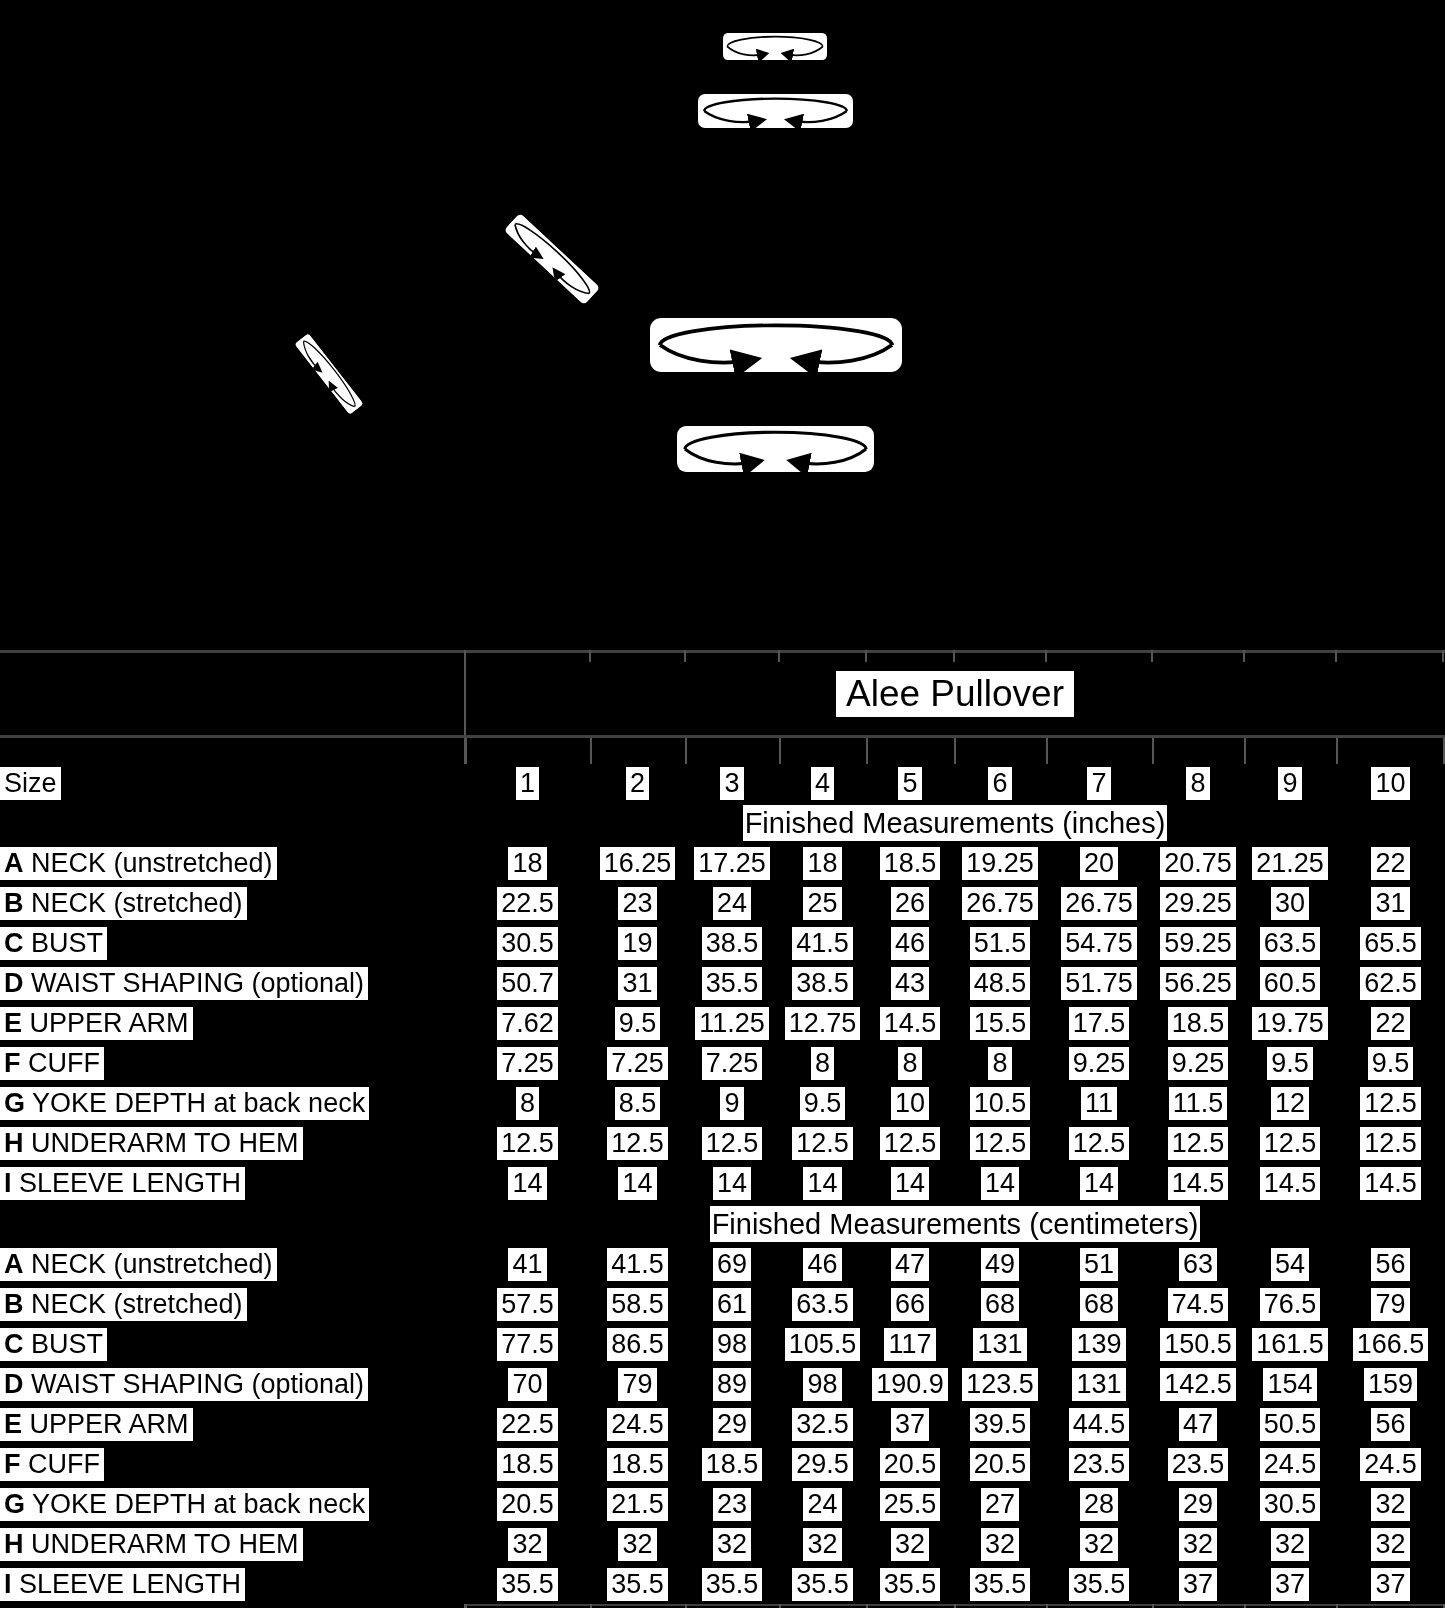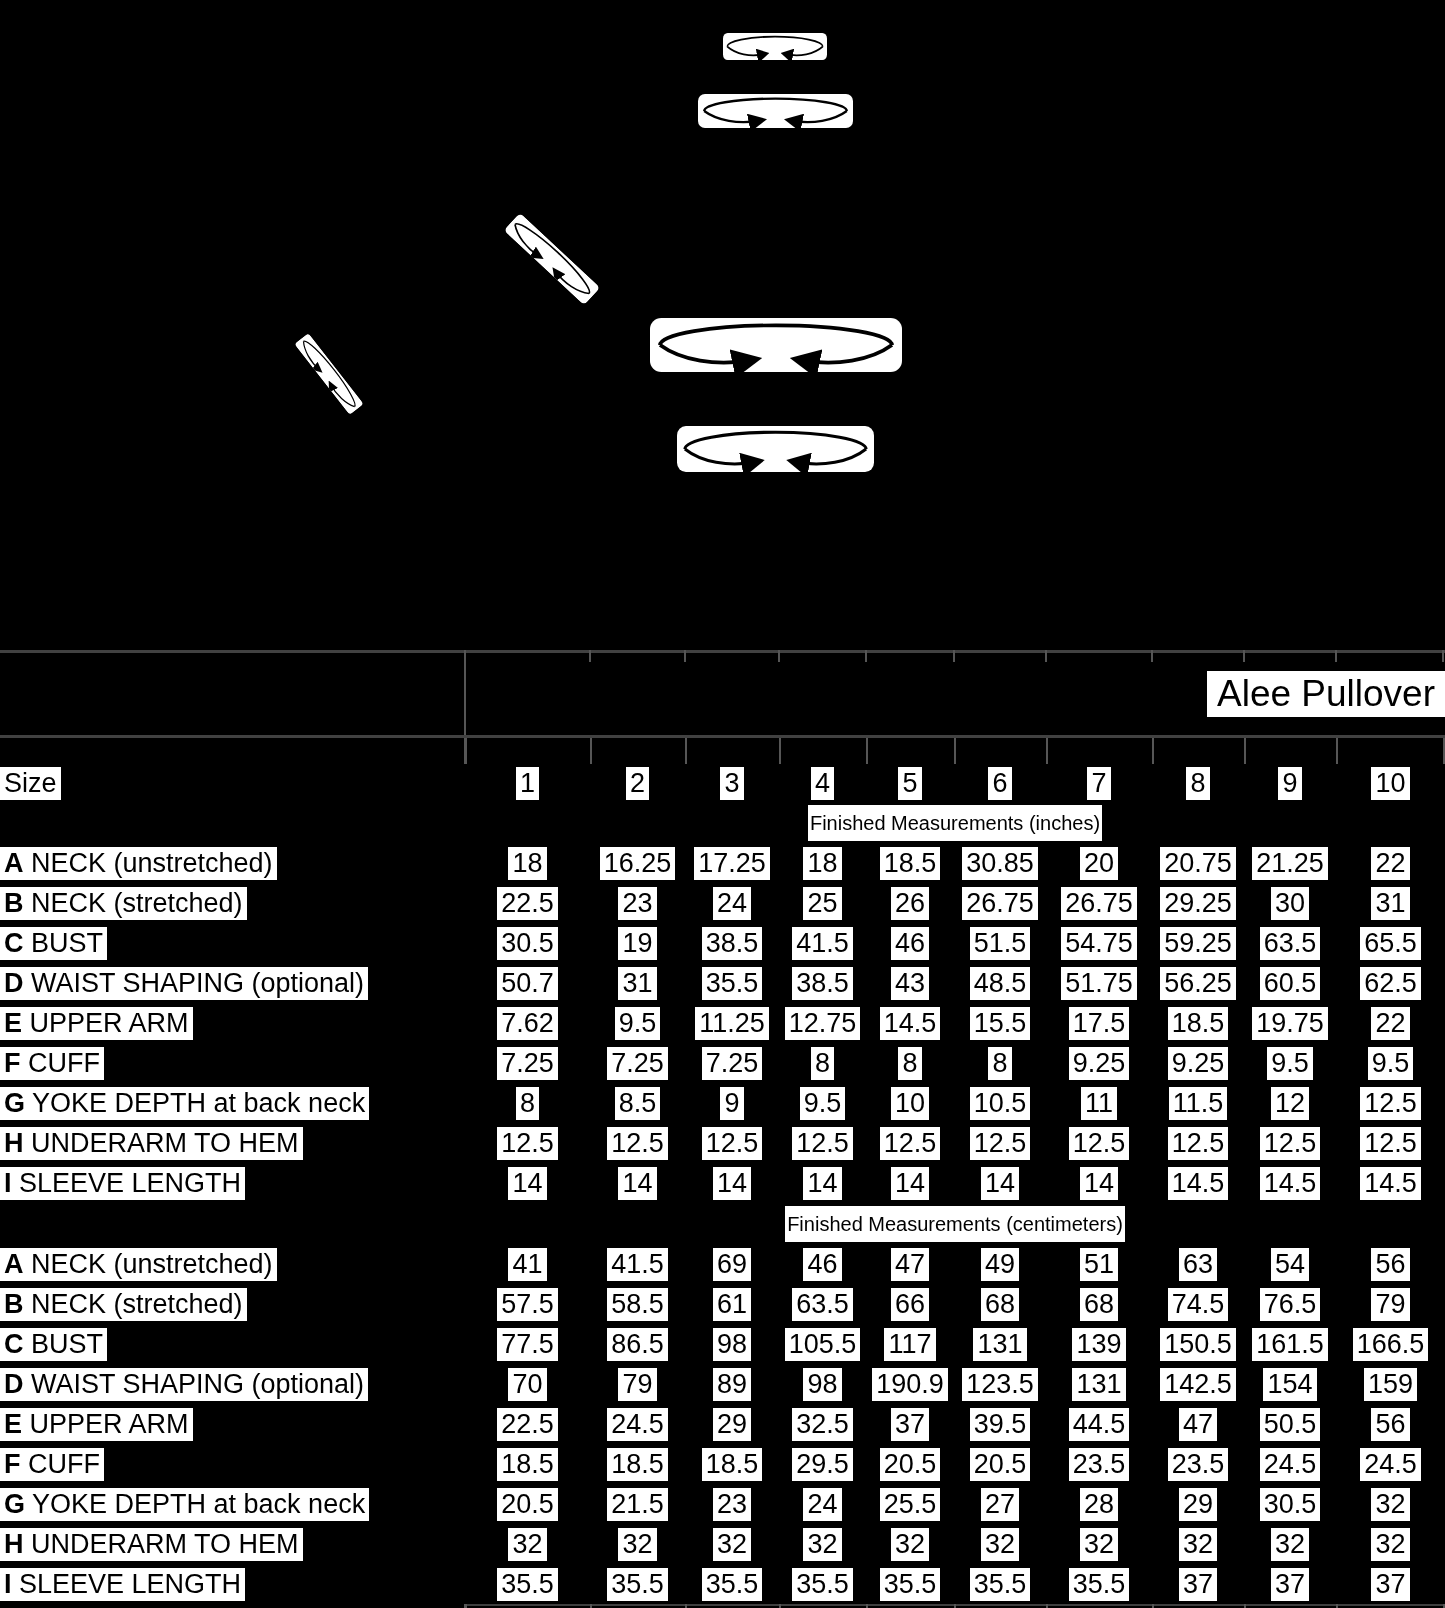--- a/index.html
+++ b/index.html
@@ -18,24 +18,24 @@
   .spacer-row{height:26px;}
   .size-row{height:38px;}
   .heading-row{height:41px;}
   .data-row{height:40px;}
 
   .cell{text-align:center;}
   .label-cell{text-align:left;padding-left:0;}
   .hl{display:inline-block;background:#fff;color:#000;padding:0 4px;font-size:27px;line-height:33px;white-space:nowrap;}
   .hl b{font-weight:bold;}
 
-  .title-cell{grid-column:2 / -1;text-align:right;}
+  .title-cell{grid-column:2 / -1;text-align:center;}
   .title-cell .hl{font-size:37px;line-height:46px;padding:0 10px;}
   .heading-cell{grid-column:2 / -1;text-align:center;}
-  .heading-cell .hl{font-size:20px;line-height:36px;padding:0 2px;}
+  .heading-cell .hl{font-size:29px;line-height:36px;padding:0 2px;}
 
   .vline{position:absolute;width:2px;background:#565656;}
   .hline{position:absolute;height:2px;background:#3f3f3f;}
 </style>
 </head>
 <body>
 
 <svg width="0" height="0" style="position:absolute">
   <defs>
     <marker id="ah" viewBox="0 0 10 10" refX="7" refY="5" markerWidth="8" markerHeight="8" orient="auto">
@@ -147,21 +147,21 @@
           <div></div>
           <div class="heading-cell"><span class="hl">Finished Measurements (inches)</span></div>
         </div>
         <div class="row data-row">
           <div class="label-cell"><span class="hl"><b>A</b> NECK (unstretched)</span></div>
           <div class="cell"><span class="hl">18</span></div>
           <div class="cell"><span class="hl">16.25</span></div>
           <div class="cell"><span class="hl">17.25</span></div>
           <div class="cell"><span class="hl">18</span></div>
           <div class="cell"><span class="hl">18.5</span></div>
-          <div class="cell"><span class="hl">30.85</span></div>
+          <div class="cell"><span class="hl">19.25</span></div>
           <div class="cell"><span class="hl">20</span></div>
           <div class="cell"><span class="hl">20.75</span></div>
           <div class="cell"><span class="hl">21.25</span></div>
           <div class="cell"><span class="hl">22</span></div>
         </div>
         <div class="row data-row">
           <div class="label-cell"><span class="hl"><b>B</b> NECK (stretched)</span></div>
           <div class="cell"><span class="hl">22.5</span></div>
           <div class="cell"><span class="hl">23</span></div>
           <div class="cell"><span class="hl">24</span></div>

